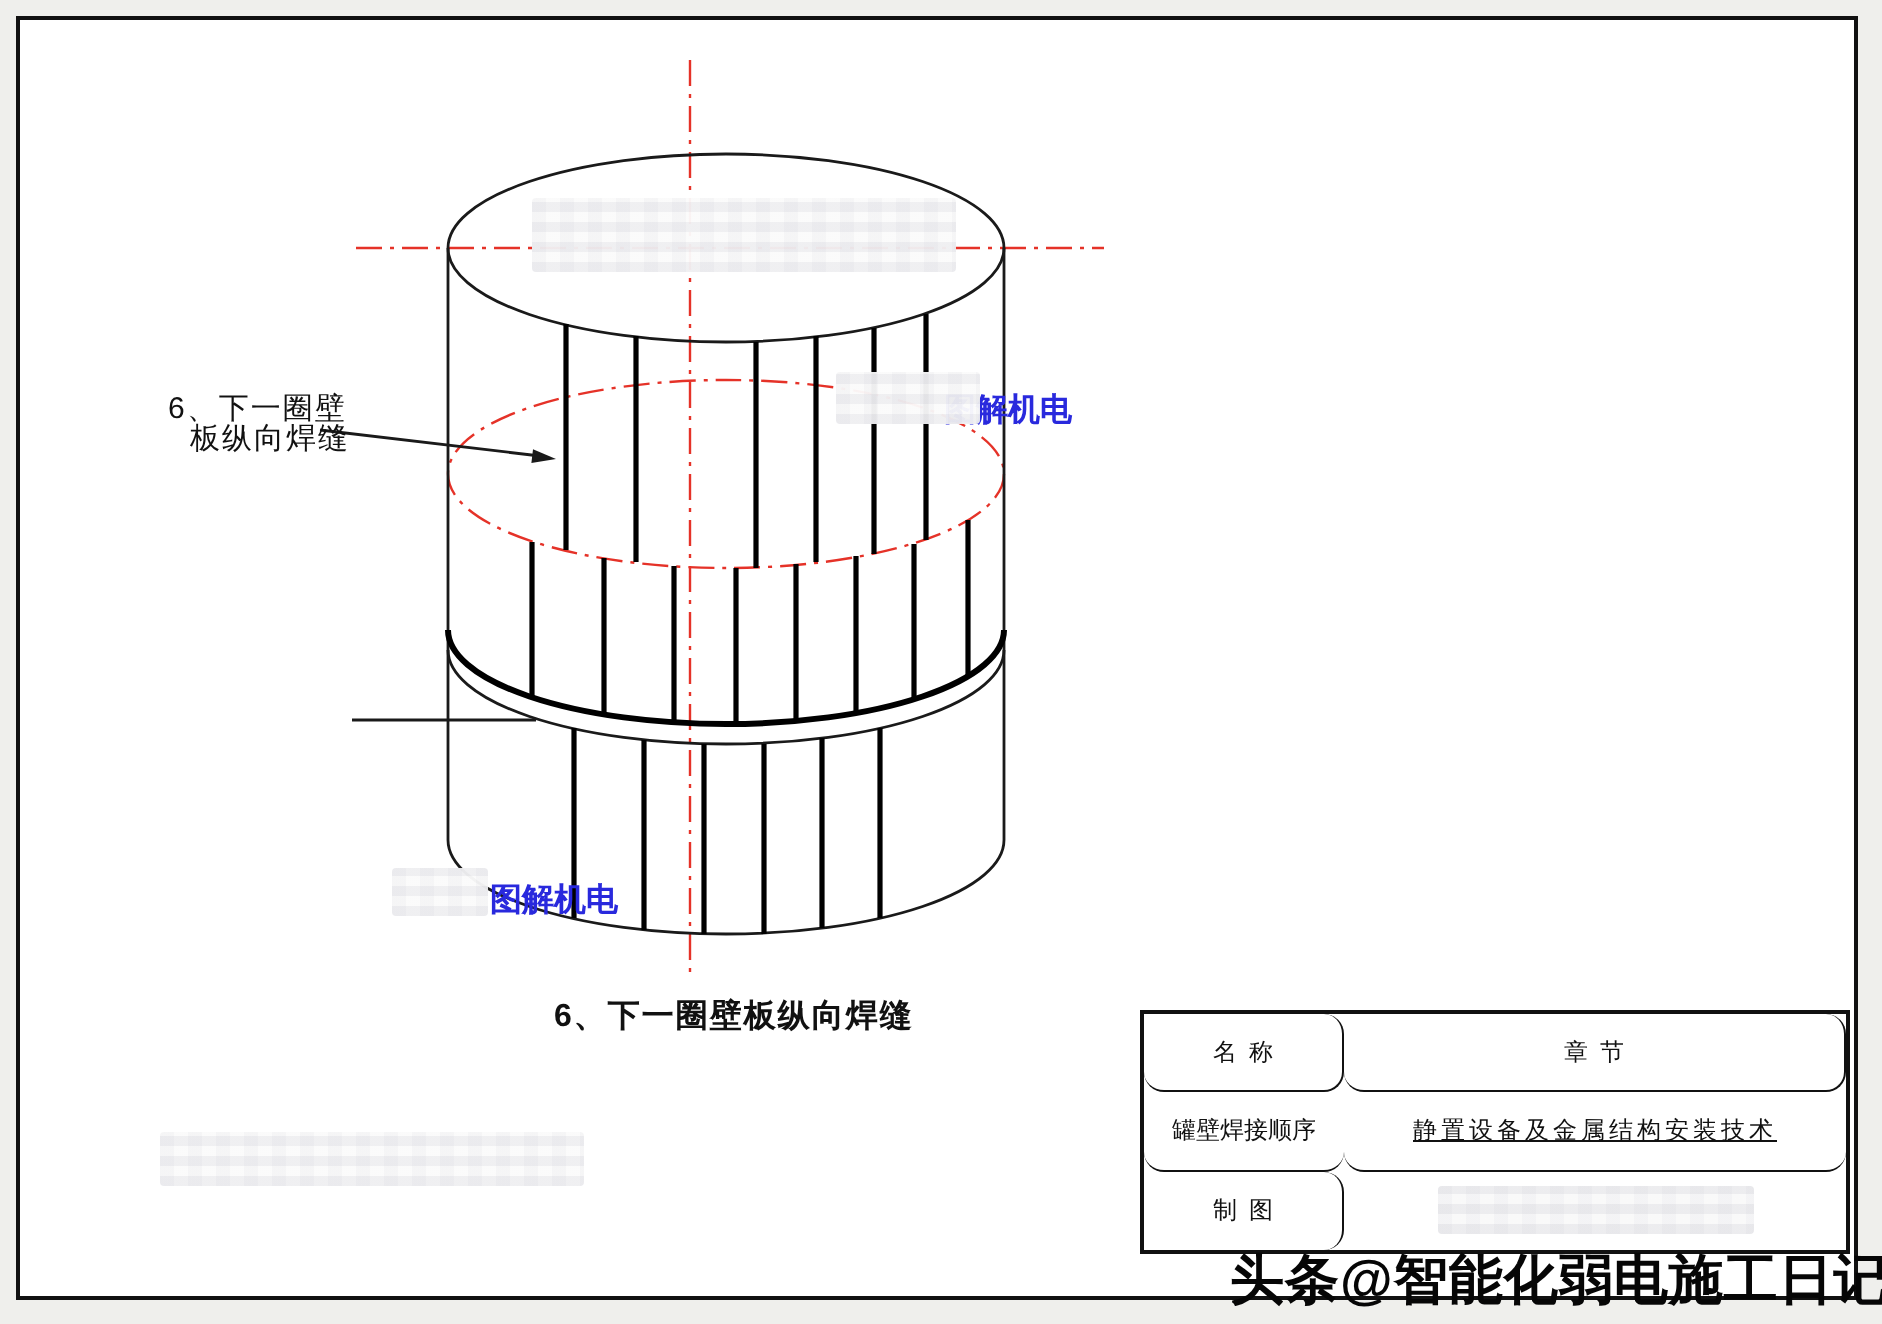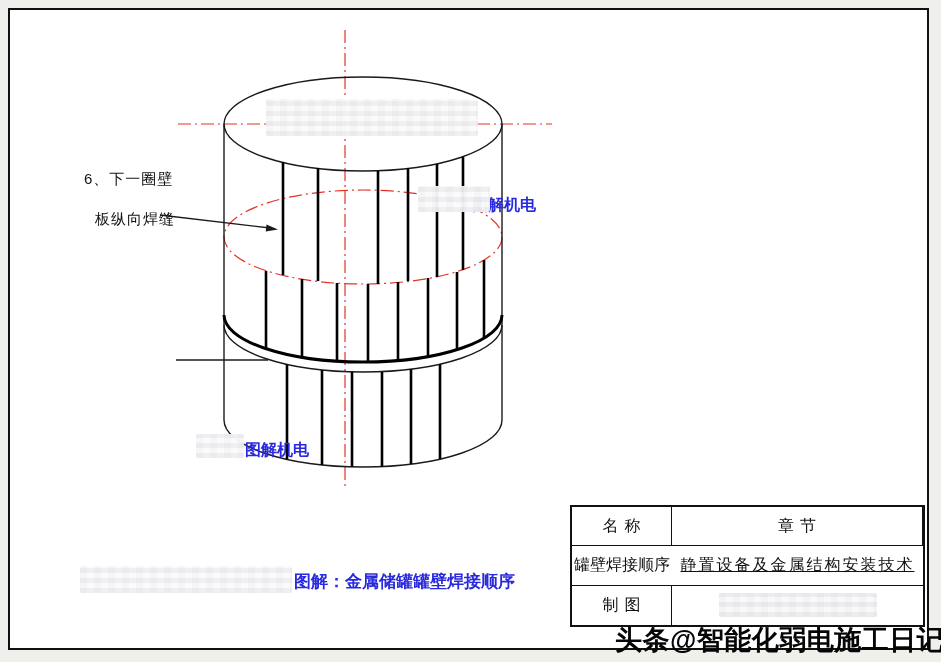--- a/index.html
+++ b/index.html
@@ -12,22 +12,22 @@
   .blue{color:#2929dd;font-weight:700;}
   .patch{position:absolute;z-index:5;border-radius:2px;
     background-color:rgba(248,248,248,0.93);
     background-image:
       repeating-linear-gradient(0deg, rgba(222,222,228,0.35) 0 5px, rgba(255,255,255,0.30) 5px 10px),
       repeating-linear-gradient(90deg, rgba(228,228,233,0.35) 0 7px, rgba(252,252,252,0.30) 7px 14px);
   }
   .title-block{position:absolute;left:570px;top:505px;width:355px;height:122px;z-index:4;
     background:#fff;border:2px solid #111;box-sizing:border-box;
     display:grid;grid-template-columns:100px 1fr;grid-template-rows:1fr 1fr 1fr;}
-  .tb-cell{display:flex;align-items:center;justify-content:center;font-size:16px;color:#111;
-    border-right:1.5px solid #111;border-bottom:1.5px solid #111;position:relative;}
+  .tb-cell{display:flex;align-items:center;justify-content:center;font-size:12px;color:#111;
+    border-right:1.5px solid #111;border-bottom:1.5px solid #111;position:relative;border-radius:10px;}
   .tb-cell.last-col{border-right:none;}
   .tb-cell.last-row{border-bottom:none;text-align:right;}
   .tb-label{letter-spacing:6px;padding-left:6px;}
   .tb-val2{letter-spacing:2px;text-decoration:underline;}
   .cell-patch{width:158px;height:24px;position:relative;border-radius:2px;z-index:6;
     background-color:rgba(244,244,244,0.95);
     background-image:
       repeating-linear-gradient(0deg, rgba(222,222,228,0.4) 0 5px, rgba(255,255,255,0.3) 5px 10px),
       repeating-linear-gradient(90deg, rgba(228,228,233,0.4) 0 7px, rgba(252,252,252,0.3) 7px 14px);}
   .footer-mark{position:absolute;left:615px;top:622px;z-index:9;font-size:27px;font-weight:bold;color:#060606;letter-spacing:0.5px;white-space:nowrap;}
@@ -83,27 +83,27 @@
     </g>
 
     <line x1="176" y1="360" x2="268" y2="360" stroke="#1a1a1a" stroke-width="1.4"></line>
 
     <g>
       <line x1="160" y1="215" x2="270" y2="228" stroke="#1a1a1a" stroke-width="1.4"></line>
       <polygon points="278,229.5 265.7,231.5 266.5,224.6" fill="#1a1a1a"></polygon>
     </g>
   </svg>
 
-  <div class="txt callout" style="left:84px;top:170px;">6、下一圈壁</div>
+  <div class="txt callout" style="left:84px;top:195px;">6、下一圈壁</div>
   <div class="txt callout" style="left:95px;top:210px;">板纵向焊缝</div>
 
+  <div class="txt" style="left:277px;top:498px;font-size:16px;font-weight:600;letter-spacing:1px;">6、下一圈壁板纵向焊缝</div>
 
   <div class="txt blue" style="left:472px;top:195px;font-size:16px;">图解机电</div>
   <div class="txt blue" style="left:245px;top:440px;font-size:16px;">图解机电</div>
-  <div class="txt blue" style="left:294px;top:570px;font-size:17px;">图解：金属储罐罐壁焊接顺序</div>
 
   <div class="patch" style="left:266px;top:99px;width:212px;height:37px;"></div>
   <div class="patch" style="left:418px;top:186px;width:72px;height:26px;"></div>
   <div class="patch" style="left:196px;top:434px;width:48px;height:24px;"></div>
   <div class="patch" style="left:80px;top:566px;width:212px;height:27px;"></div>
 
   <div class="title-block">
     <div class="tb-cell tb-label">名称</div>
     <div class="tb-cell tb-label">章节</div>
 

